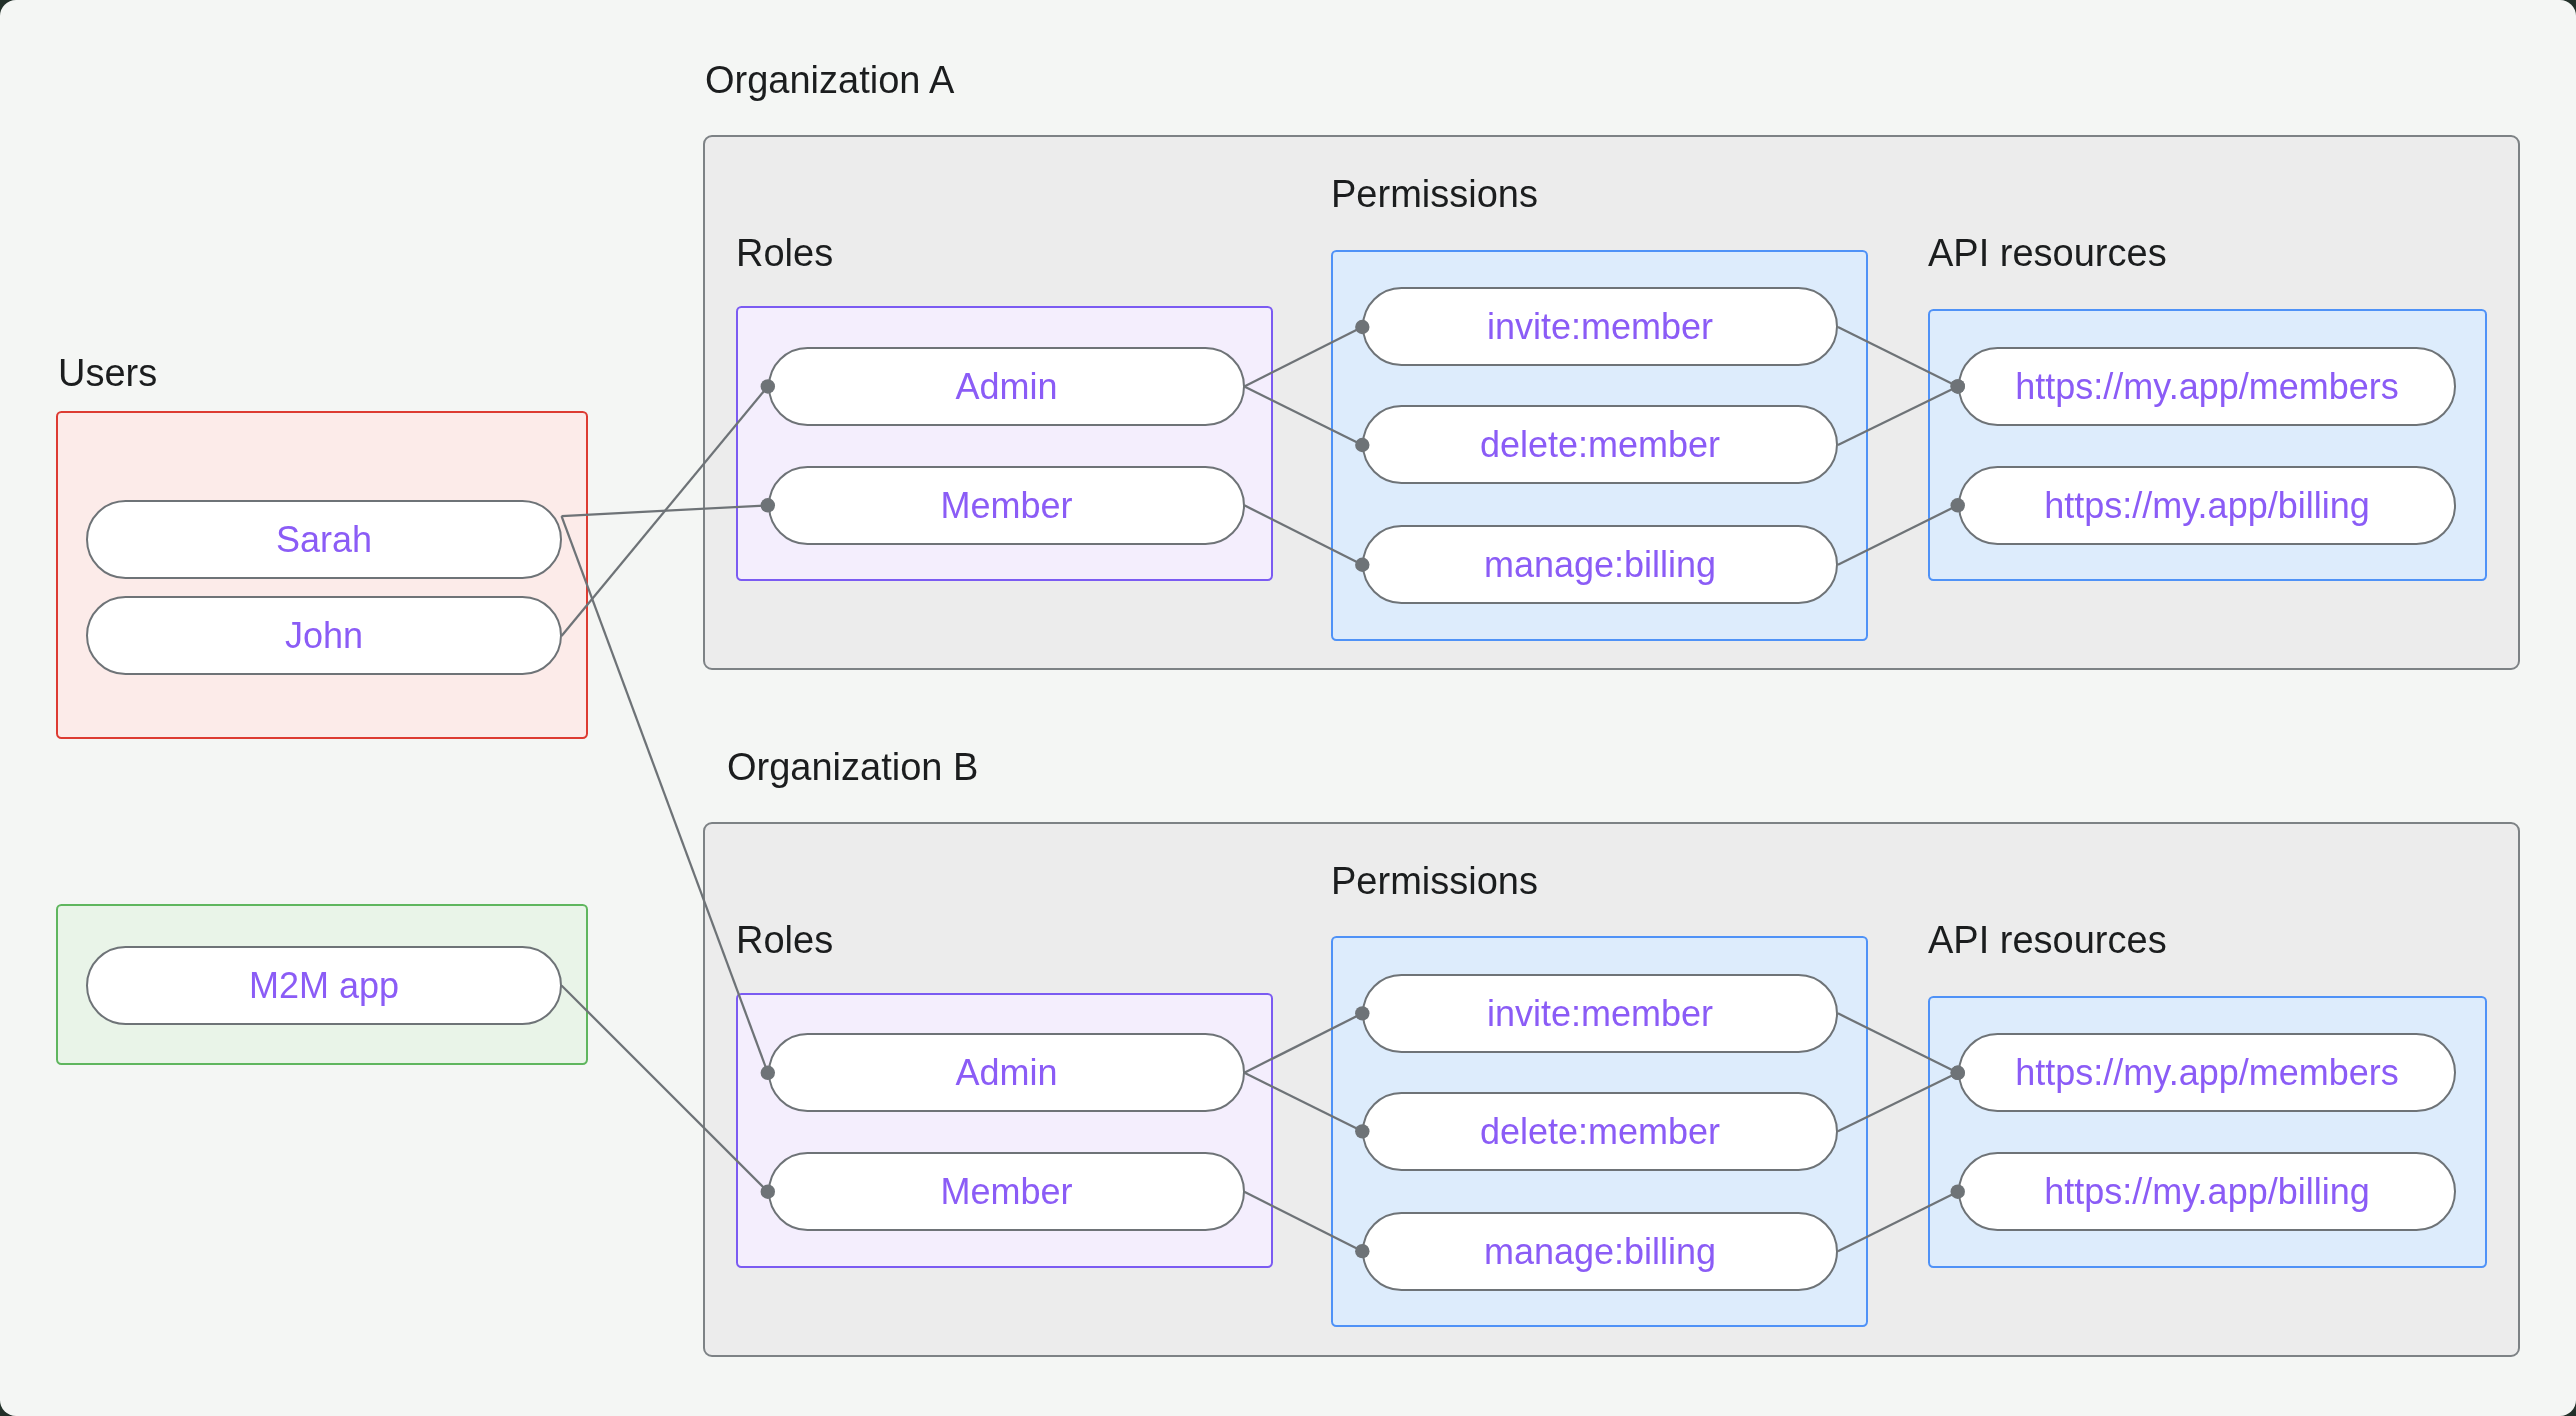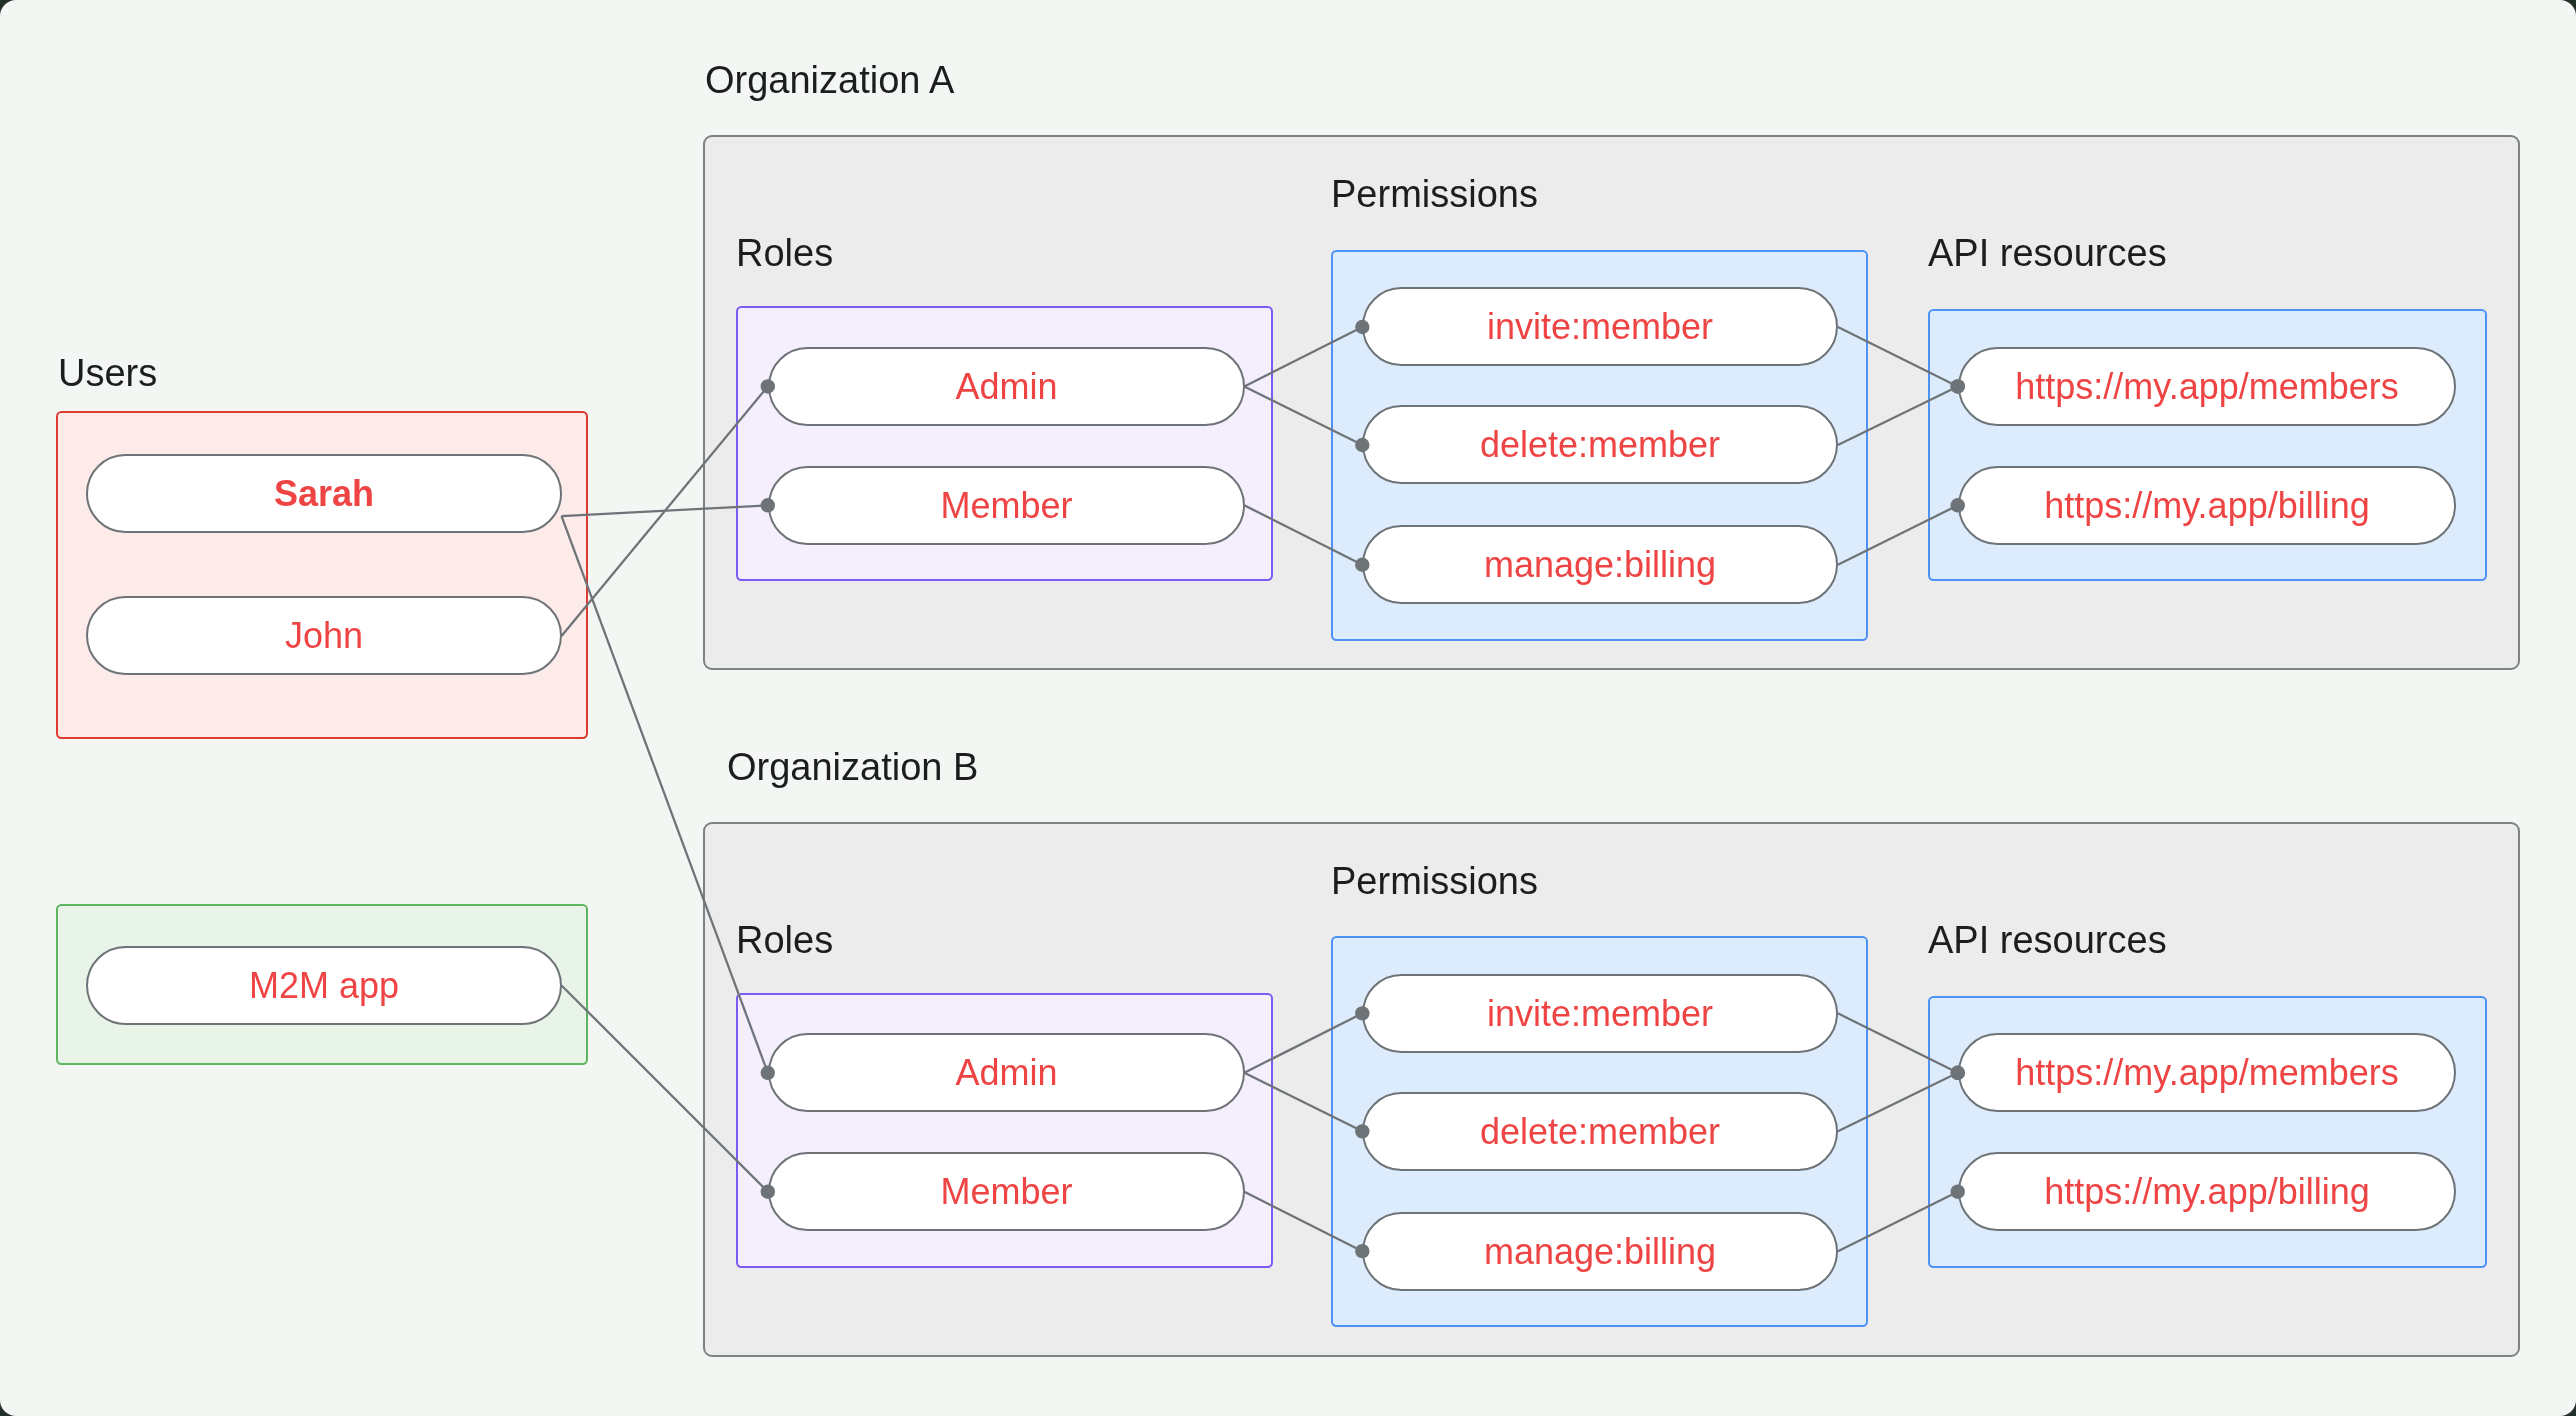--- a/index.html
+++ b/index.html
@@ -19,35 +19,35 @@
   .box{position:absolute;box-sizing:border-box;border-radius:5.4px;}
   .box.org{border:2.7px solid #7d8285;background:#ececec;border-radius:9px;}
   .box.users{border:2.7px solid #dd3b32;background:#fcebe9;}
   .box.m2m{border:2.7px solid #5fb65e;background:#e9f4e8;}
   .box.roles{border:2.7px solid #7b5bf2;background:#f4eefd;}
   .box.blue{border:2.7px solid #4f92f7;background:#ddecfc;}
   .pill{
     position:absolute;box-sizing:border-box;height:79px;
     background:#ffffff;border:2.3px solid #6e7377;border-radius:40px;
     display:flex;align-items:center;justify-content:center;
-    font-size:36px;color:#ef4444;white-space:nowrap;
+    font-size:36px;color:#8b5cf6;white-space:nowrap;
   }
   #edges{
     position:absolute;left:0;top:0;width:2576px;height:1416px;
     pointer-events:none;z-index:10;
   }
 </style>
 </head>
 <body>
 
 <div id="page">
 
   <div class="grouplabel" style="left:58px;top:352px;">Users</div>
   <div class="box users" style="left:56px;top:411px;width:532px;height:328px;"></div>
-  <div class="pill" style="left:86px;top:454px;width:476px;font-weight:bold;">Sarah</div>
+  <div class="pill" style="left:86px;top:500px;width:476px;">Sarah</div>
   <div class="pill" style="left:86px;top:596px;width:476px;">John</div>
 
   <div class="box m2m" style="left:56px;top:904px;width:532px;height:161px;"></div>
   <div class="pill" style="left:86px;top:946px;width:476px;">M2M app</div>
 
   <div class="grouplabel" style="left:705px;top:59px;">Organization A</div>
   <div class="box org" style="left:703px;top:135px;width:1817px;height:535px;"></div>
 
   <div class="grouplabel" style="left:736px;top:232px;">Roles</div>
   <div class="box roles" style="left:736px;top:306px;width:537px;height:275px;"></div>

